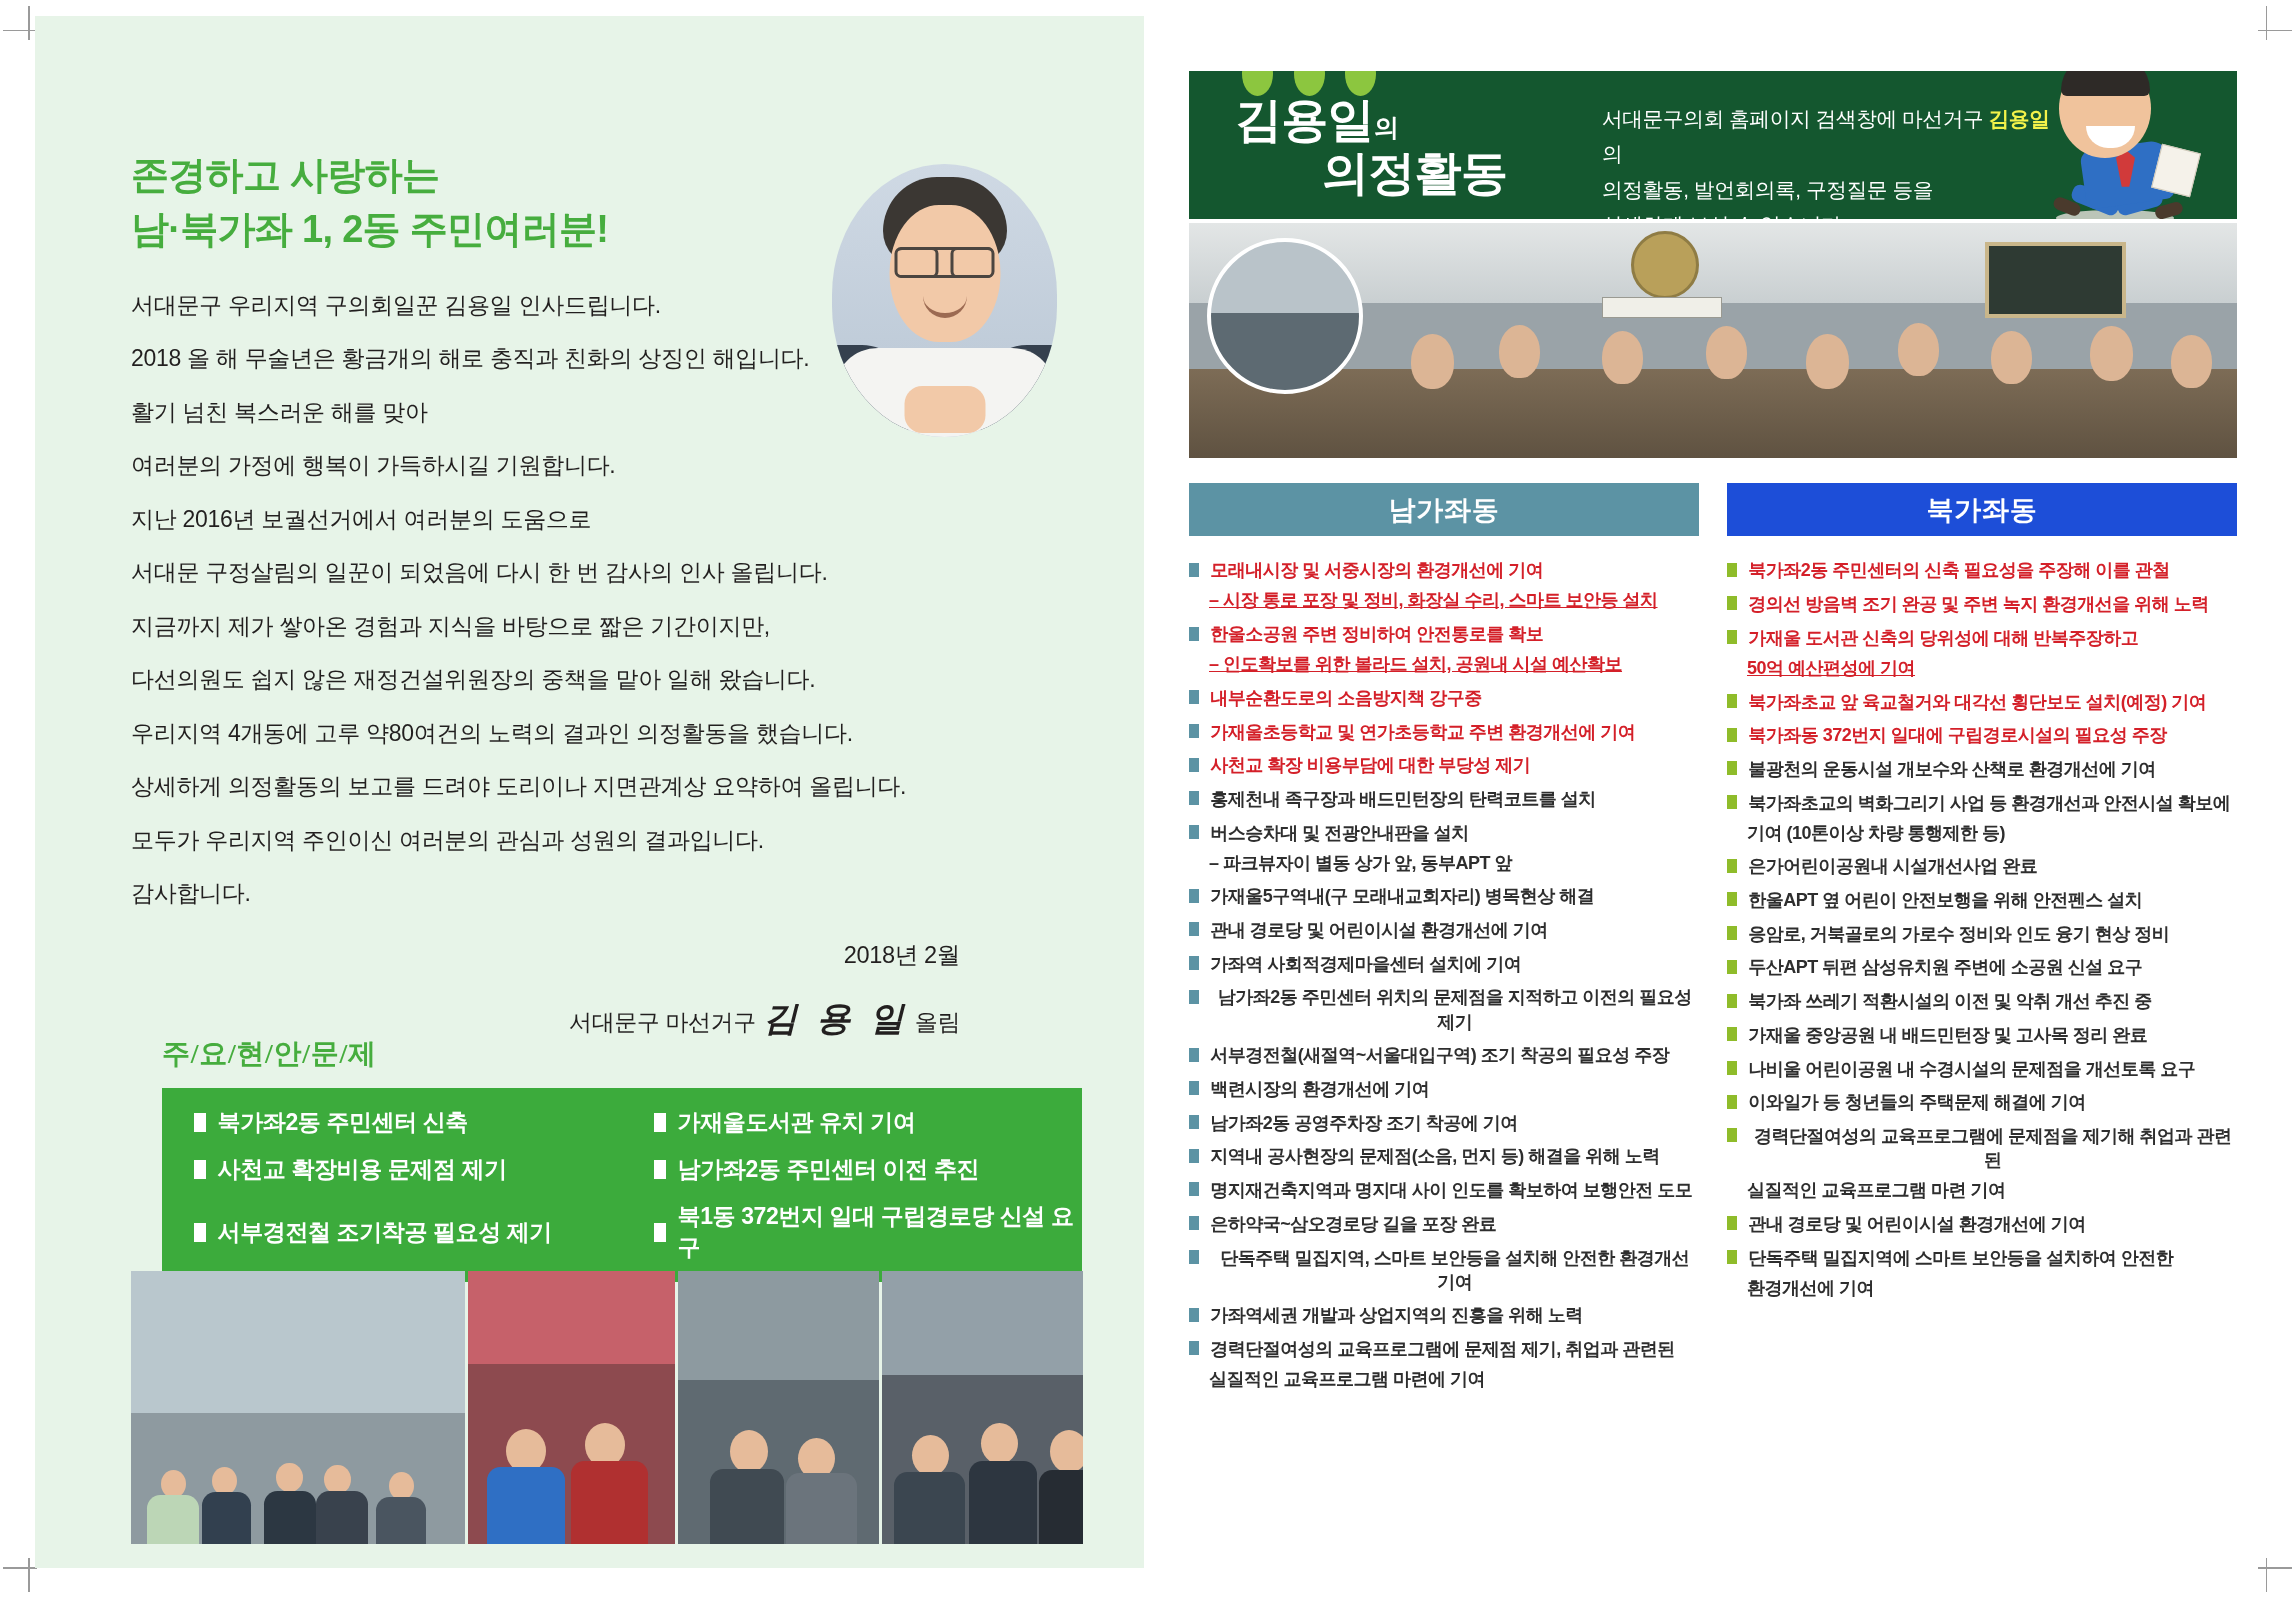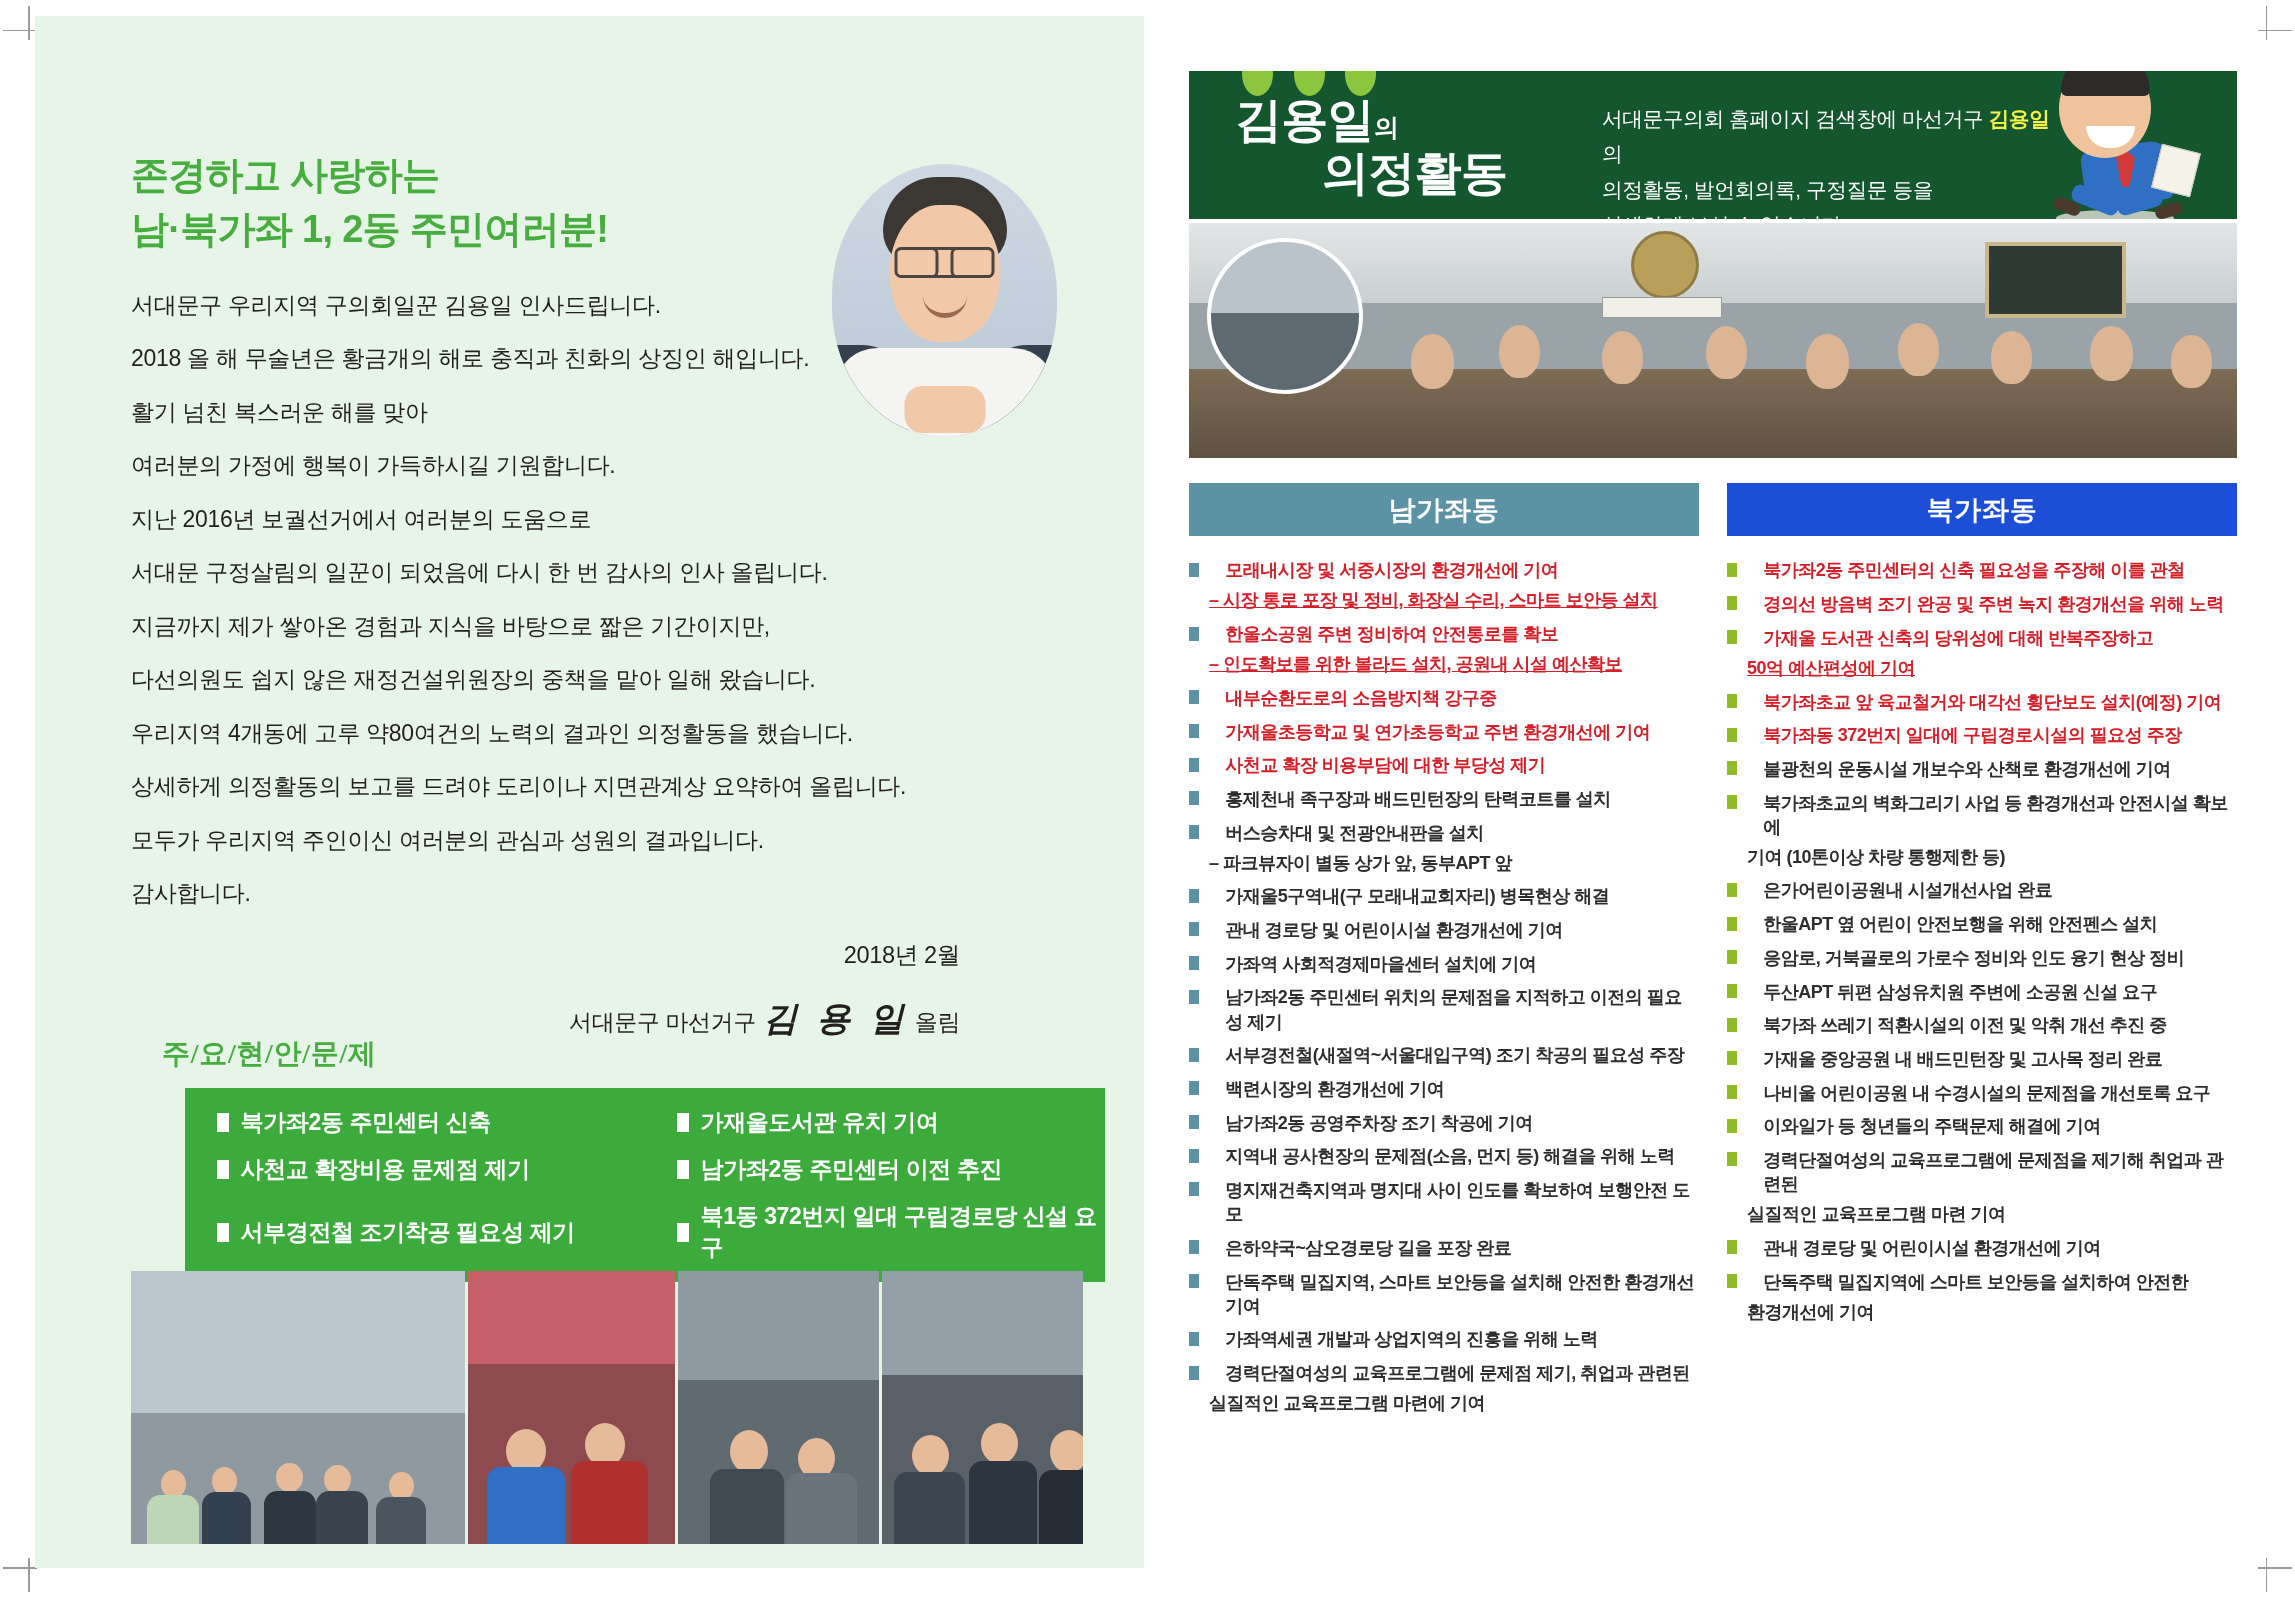--- a/index.html
+++ b/index.html
@@ -98,21 +98,21 @@
   .issues-label{
     position:absolute;left:127px;top:1019px;
     font-size:28px;font-weight:700;color:#46ad3e;letter-spacing:0.7px;font-family:Liberation Serif, serif;
   }
   .issues-box{
     position:absolute;left:127px;top:1072px;
     width:920px;height:194px;
     background:#3cab3c;
     display:grid;grid-template-columns:1fr 1fr;
     align-content:center;
-    padding:10.3px 0 10.3px 0;box-sizing:border-box;margin-left:23px;
+    padding:10.3px 0 10.3px 0;box-sizing:border-box;
   }
   .issue{
     display:flex;align-items:center;gap:11.8px;
     color:#ffffff;font-size:23px;font-weight:700;letter-spacing:-0.4px;
     padding:8px 0 8px 32px;
   }
   .issue .sq{
     flex:0 0 auto;width:11.8px;height:19px;background:#ffffff;
   }
 
@@ -233,23 +233,24 @@
     flex:1 1 0;height:53px;display:flex;align-items:center;justify-content:center;
     color:#ffffff;font-size:27px;font-weight:700;letter-spacing:0.7px;
   }
   .dist-head.nam{background:#5c93a4;}
   .dist-head.buk{background:#1d4ed8;}
 
   
   .lists{display:flex;gap:28px;width:1048px;margin-top:22px;}
   .col{flex:1 1 0;}
   .li{
-    display:flex;align-items:flex-start;gap:26px;
+    display:flex;align-items:flex-start;gap:11px;
     font-size:18px;line-height:1.34;letter-spacing:-0.5px;
     margin-bottom:9.6px;
+    text-align:center;
   }
   .li .bl{flex:0 0 auto;width:10.3px;height:14px;margin-top:4.4px;}
   .col.nam .li .bl{background:#5c93a4;}
   .col.buk .li .bl{background:#8fbc2a;}
   .li.red{color:#d42029;font-weight:700;}
   .li.dark{color:#2e2e2e;font-weight:700;}
   .li .txt{display:block;}
   .sub-li{
     font-size:18px;line-height:1.34;letter-spacing:-0.5px;
     margin:-3.7px 0 9.6px 0;padding-left:20px;

